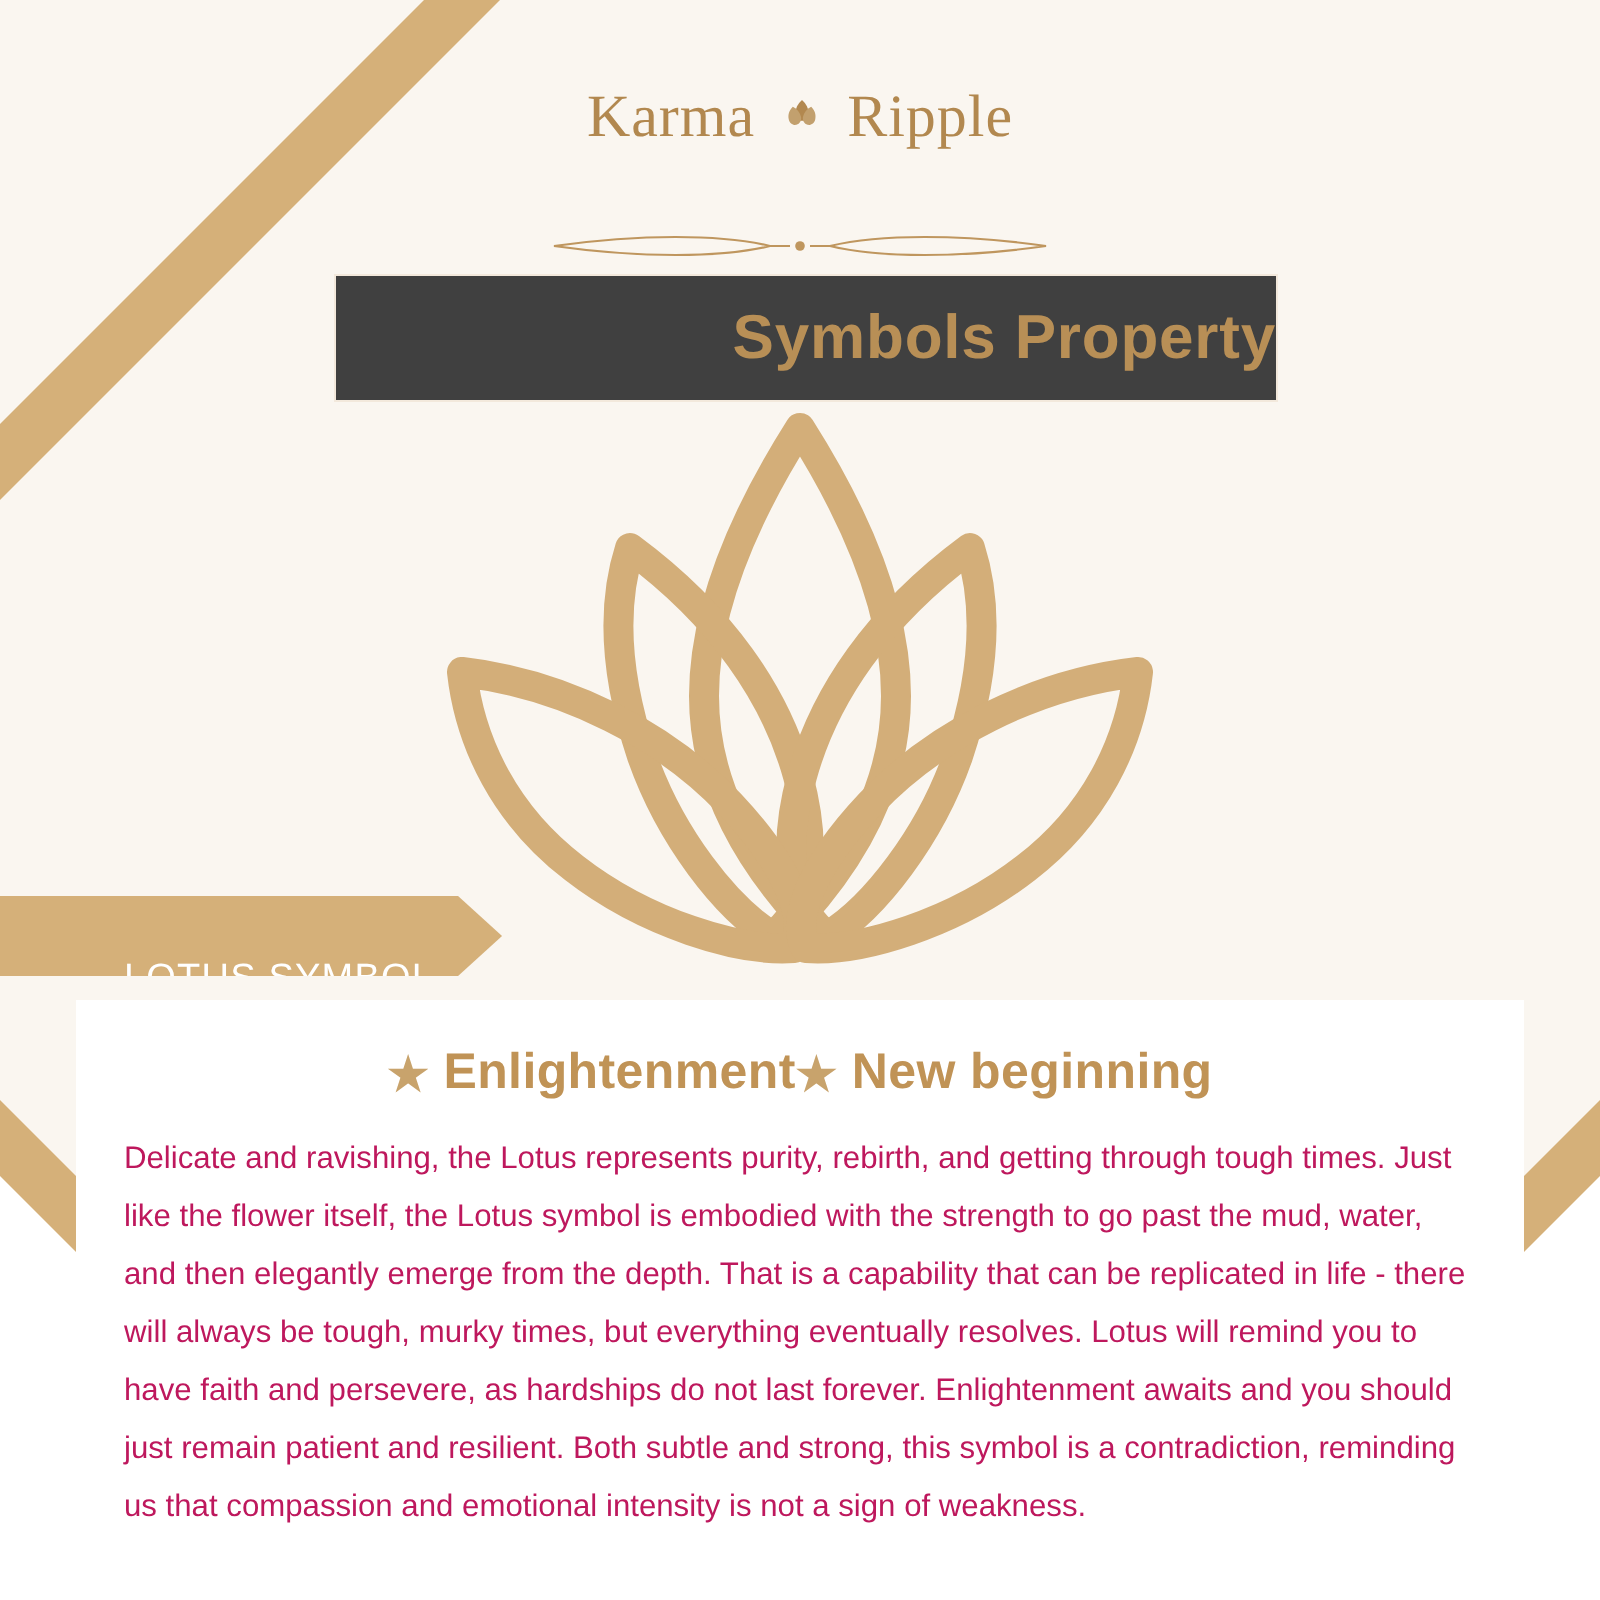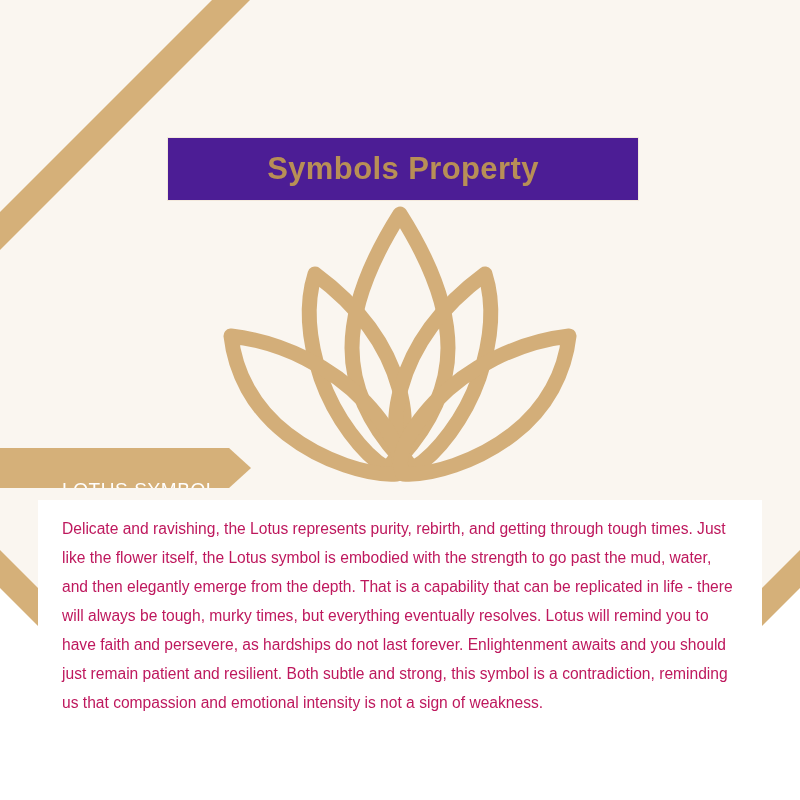--- a/index.html
+++ b/index.html
@@ -110,24 +110,24 @@
     height: 14px;
   }
 
   
   .title-band {
     position: absolute;
     left: 130px;
     top: 138px;
     width: 470px;
     height: 62px;
-    background: #4c1d95;
+    background: #404040;
     display: flex;
     align-items: center;
-    justify-content: center;
+    justify-content: flex-end;
     box-shadow: 0 0 0 1px rgba(212,180,134,0.18);
   }
   .title-band h1 {
     margin: 0;
     font-family: "Liberation Sans", sans-serif;
     font-size: 31px;
     font-weight: bold;
     color: #b88f56;
     letter-spacing: 0.4px;
   }
@@ -213,20 +213,35 @@
   <div class="wedge-tl-inner"></div>
 
   <div class="wedge wedge-bl"></div>
   <div class="wedge-bl-inner"></div>
 
   <div class="wedge wedge-br"></div>
   <div class="wedge-br-inner"></div>
 
   <div class="content">
 
+    <div class="brand">
+      <div class="brand-text">
+        <span class="k">Karma</span><span class="brand-mark"><svg viewBox="0 0 34 26" width="34" height="26" aria-hidden="true">
+              <path d="M17 4c2.2 2 3.3 4.2 3.3 6.6 0 2-1.4 3.8-3.3 3.8s-3.3-1.8-3.3-3.8C13.7 8.2 14.8 6 17 4z" fill="#b2884f"></path>
+              <path d="M12.4 7.4c2.2 1.1 3.6 2.8 4.1 5 .4 1.8-.6 3.6-2.3 4-1.7.4-3.4-.9-3.8-2.7-.5-2.2.1-4.4 2-6.3z" fill="#c2a06e"></path>
+              <path d="M21.6 7.4c1.9 1.9 2.5 4.1 2 6.3-.4 1.8-2.1 3.1-3.8 2.7-1.7-.4-2.7-2.2-2.3-4 .5-2.2 1.9-3.9 4.1-5z" fill="#c2a06e"></path>
+            </svg></span><span class="r">Ripple</span>
+      </div>
+      <svg class="brand-flourish" viewBox="0 0 250 14" width="250" height="14" aria-hidden="true">
+        <path d="M2 7 C 45 1, 85 1, 110 7 C 85 13, 45 13, 2 7 Z" fill="none" stroke="#bf965e" stroke-width="1.1"></path>
+        <path d="M248 7 C 205 1, 165 1, 140 7 C 165 13, 205 13, 248 7 Z" fill="none" stroke="#bf965e" stroke-width="1.1"></path>
+        <circle cx="125" cy="7" r="2.4" fill="#bf965e"></circle>
+        <path d="M110 7 L 120 7 M 130 7 L 140 7" stroke="#bf965e" stroke-width="1.1"></path>
+      </svg>
+    </div>
 
     <div class="title-band">
       <h1>Symbols Property</h1>
     </div>
 
     <div class="lotus-wrap">
       <svg viewBox="0 0 470 300" width="470" height="300" aria-hidden="true">
         <g fill="none" stroke="#d3ae79" stroke-width="15" stroke-linejoin="round" stroke-linecap="round">
 
           <path d="M235 18 C 268 70, 283 115, 283 152 C 283 196, 262 232, 235 262 C 208 232, 187 196, 187 152 C 187 115, 202 70, 235 18 Z"></path>
@@ -236,20 +251,25 @@
           <path d="M320 78 C 329 106, 328 140, 314 182 C 300 222, 272 258, 249 272 C 234 262, 224 236, 236 192 C 247 152, 274 112, 320 78 Z"></path>
 
           <path d="M66 140 C 118 146, 168 172, 200 206 C 232 240, 239 266, 232 278 C 205 280, 158 266, 122 238 C 88 212, 70 176, 66 140 Z"></path>
 
           <path d="M404 140 C 400 176, 382 212, 348 238 C 312 266, 265 280, 238 278 C 231 266, 238 240, 270 206 C 302 172, 352 146, 404 140 Z"></path>
         </g>
       </svg>
     </div>
 
     <div class="lower">
+      <div class="headline">
+        <span class="star">★</span>
+        <span class="t1">Enlightenment</span><span class="star">★</span>
+        <span class="t2">New beginning</span>
+      </div>
       <p class="body-copy">Delicate and ravishing, the Lotus represents purity, rebirth, and getting through tough times. Just like the flower itself, the Lotus symbol is embodied with the strength to go past the mud, water, and then elegantly emerge from the depth. That is a capability that can be replicated in life - there will always be tough, murky times, but everything eventually resolves. Lotus will remind you to have faith and persevere, as hardships do not last forever. Enlightenment awaits and you should just remain patient and resilient. Both subtle and strong, this symbol is a contradiction, reminding us that compassion and emotional intensity is not a sign of weakness.</p>
     </div>
 
     <div class="ribbon">
       <span>LOTUS SYMBOL</span>
     </div>
 
   </div>
 </div>
 

